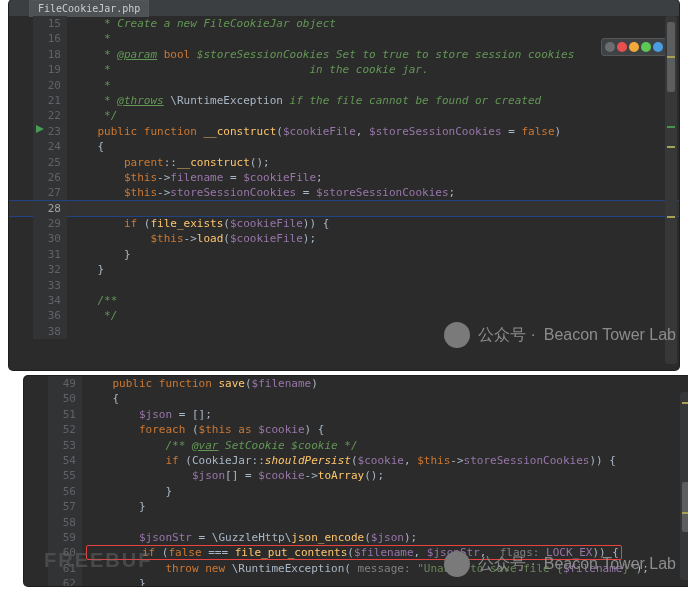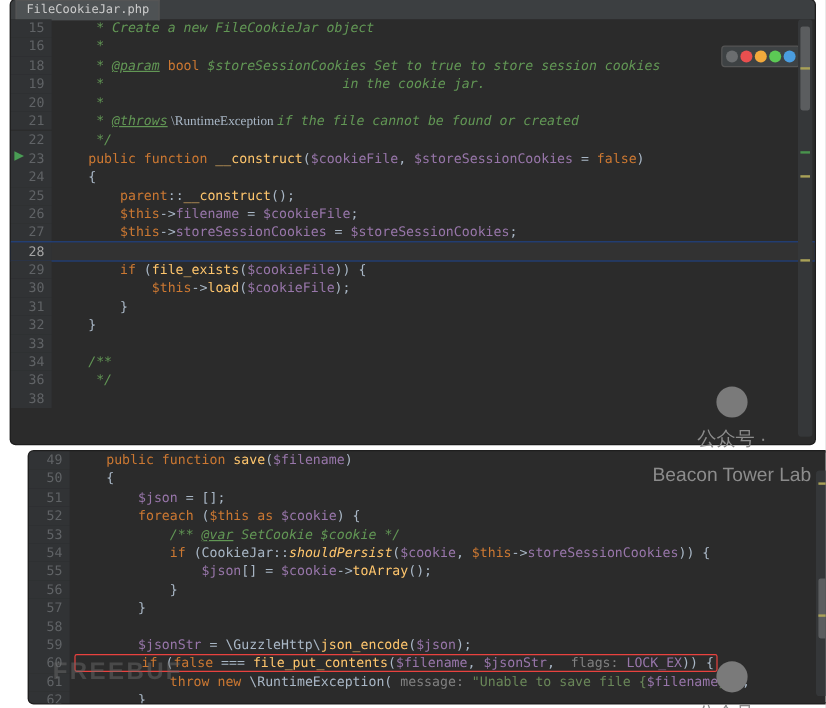--- a/index.html
+++ b/index.html
@@ -1,50 +1,50 @@
 <!DOCTYPE html>
 <html><head>
 <meta charset="utf-8">
 <style>
   html,body{margin:0;padding:0;background:#fff;font-family:"Menlo","Consolas",monospace;font-size:11px;line-height:1.4;}
   .stage{width:688px;height:590px;background:#fff;position:relative;}
   .panel{position:absolute;border-radius:4px;background:#2b2b2b;overflow:hidden;box-shadow:0 0 0 1px #1e1e1e;}
   .panel.top{left:9px;top:0;width:670px;height:370px;}
   .panel.bottom{left:24px;top:376px;width:670px;height:210px;}
-  .titlebar{height:16px;background:#3c3f41;display:flex;gap:6px;padding-left:4px;align-items:flex-start;color:#bbb;}
+  .titlebar{height:16px;background:#3c3f41;display:flex;gap:6px;padding-left:20px;align-items:flex-start;color:#bbb;}
   .tab{background:#4e5254;border:1px solid #555;border-bottom:none;padding:1px 8px;font-size:10px;color:#ccc;}
   .code-area{display:flex;flex-direction:column;}
-  .row{display:flex;min-height:13.5px;align-items:flex-start;}
+  .row{display:flex;min-height:13.5px;align-items:flex-start;padding-left:24px;}
   .row.current{background:#323232;outline:1px solid #214283;}
   .ln{width:28px;flex:none;background:#313335;color:#606366;text-align:right;padding-right:6px;}
   .row.current .ln{color:#a4a4a4;}
   .code{flex:1;white-space:pre;color:#a9b7c6;padding-left:4px;}
   
   .c-kw{color:#cc7832;}      
   .c-fn{color:#ffc66d;}      
   .c-str{color:#6a8759;}     
   .c-var{color:#9876aa;}
   .c-doc{color:#629755;font-style:italic;}
   .c-tag{color:#629755;font-style:italic;text-decoration:underline;}
-  .c-cls{color:#a9b7c6;font-family:Liberation Serif, serif;}
+  .c-cls{color:#a9b7c6;}
   .c-bool{color:#cc7832;}
   .c-op{color:#a9b7c6;}
   .c-arg{color:#808080;}   
   .c-static{color:#ffc66d;font-style:italic;}
   .hlbox{border:1px solid #e9423f;border-radius:2px;padding:0 2px;}
 
   .scrollbar{position:absolute;right:2px;top:16px;bottom:6px;width:12px;background:#353739;border-radius:3px;}
   .scroll-thumb{position:absolute;left:2px;width:8px;background:#5b5d5f;border-radius:2px;}
   .panel.top .scroll-thumb{top:6px;height:70px;}
   .panel.bottom .scroll-thumb{top:90px;height:50px;}
   .mark{position:absolute;left:2px;width:8px;height:2px;}
   .mark.y{background:#a9a157;}
   .mark.g{background:#49934d;}
 
-  .watermark{position:absolute;right:12px;display:flex;align-items:center;gap:8px;color:#8c8c8c;font-family:"Helvetica Neue",Arial,sans-serif;font-size:16px;pointer-events:none;flex-direction:column;}
+  .watermark{position:absolute;right:12px;display:flex;align-items:center;gap:8px;color:#8c8c8c;font-family:"Helvetica Neue",Arial,sans-serif;font-size:16px;pointer-events:none;}
   .wm-top{top:322px;}
   .wm-bot{top:551px;}
   .wm-ico{width:26px;height:26px;border-radius:50%;background:#7a7a7a;display:inline-block;}
   .freebuf{position:absolute;left:20px;bottom:12px;color:#6e6e6e;font-family:Arial,sans-serif;font-size:20px;letter-spacing:2px;font-weight:bold;opacity:.45;}
 
   .run-ico{position:absolute;left:2px;width:10px;height:10px;}
   .run-ico svg{display:block;}
 
   .btns{position:absolute;right:12px;top:38px;height:14px;display:flex;gap:2px;align-items:center;background:#3e4244;border:1px solid #555;border-radius:3px;padding:1px 3px;}
   .btns span{width:10px;height:10px;border-radius:50%;}

